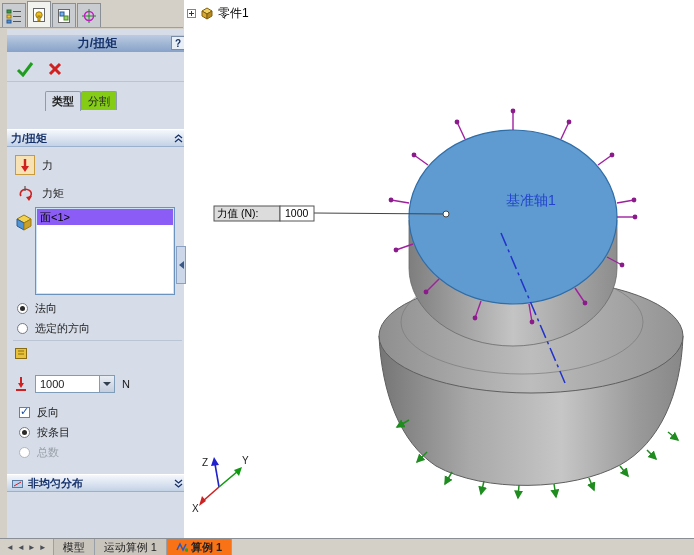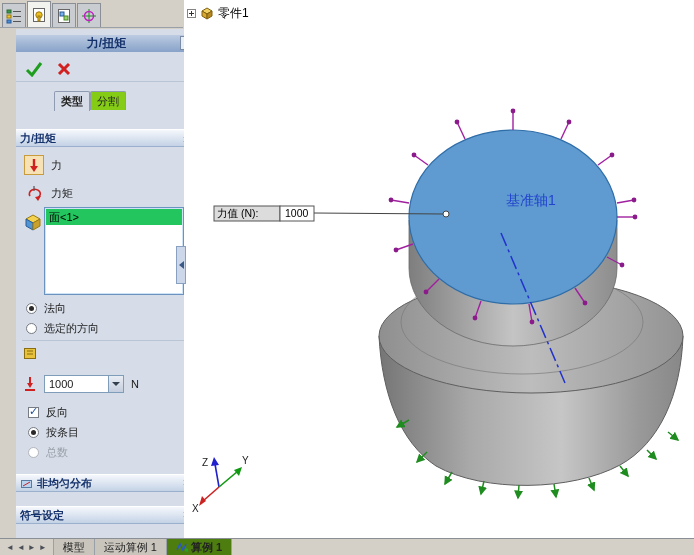--- a/index.html
+++ b/index.html
@@ -6,38 +6,38 @@
   html,body { width:694px; height:555px; }
   body { font-family: "Liberation Sans", "DejaVu Sans", sans-serif; }
   .app { position:relative; width:694px; height:555px; background:#d4d0c8; overflow:hidden; }
 
   
   .toptabs { position:absolute; left:0; top:0; width:183px; height:28px; background:#d4d0c8; border-bottom:1px solid #9aa0a8; display:flex; align-items:flex-end; padding-left:2px; gap:1px; }
   .toptab { width:24px; height:24px; border:1px solid #8a8f96; border-bottom:none; background:#c9cdd2; display:flex; align-items:center; justify-content:center; }
   .toptab.active { background:#f2f2ee; height:26px; }
 
   
-  .panel { position:absolute; left:16px; top:29px; width:183px; height:509px; background:#d6dde8; border-right:1px solid #7f8896; }
+  .panel { position:absolute; left:7px; top:29px; width:183px; height:509px; background:#d6dde8; border-right:1px solid #7f8896; }
   .pm-title { position:absolute; left:0; top:6px; right:1px; height:17px; background:linear-gradient(#bccbe2,#87a2c8); display:flex; align-items:center; justify-content:center; font-size:12px; font-weight:bold; color:#14316b; }
   .pm-help { position:absolute; right:3px; top:1px; width:14px; height:14px; background:#e8eef6; border:1px solid #7a8ba6; font-size:10px; font-weight:bold; color:#14316b; display:flex; align-items:center; justify-content:center; cursor:pointer; }
   .pm-actions { position:absolute; left:0; top:27px; right:1px; height:26px; display:flex; align-items:center; gap:10px; padding-left:8px; border-bottom:1px solid #b9c4d4; }
   .pm-actions .abtn { width:20px; height:20px; display:flex; align-items:center; justify-content:center; cursor:pointer; }
   .pm-tabs { position:absolute; left:2px; top:62px; height:19px; display:flex;padding-left:36px; }
   .pm-tab { min-width:36px; padding:0 6px; height:19px; display:flex; align-items:center; justify-content:center; font-size:11px; background:#84cc16; border:1px solid #8e9bb0; border-bottom:none; border-radius:2px 2px 0 0; color:#222; cursor:pointer; }
   .pm-tab.active { background:#d6dde8; font-weight:bold; height:20px; }
   .pm-body { position:absolute; left:0; top:100px; right:1px; height:409px; }
 
   .grp-hdr { position:absolute; left:0; right:0; height:18px; background:linear-gradient(#f5f8fc,#c4d2e6); border-top:1px solid #ffffff; border-bottom:1px solid #9ab0cc; display:flex; align-items:center; font-size:11px; font-weight:bold; color:#14316b; padding:0 4px; cursor:pointer; }
   .grp-hdr .spacer { flex:1; }
   .row { position:absolute; display:flex; align-items:center; font-size:11px; color:#1a1a1a; }
   .iconbox { width:20px; height:20px; display:flex; align-items:center; justify-content:center; border:1px solid transparent; }
   .iconbox.pressed { border:1px solid #c89b3c; background:#f6e2b4; }
   .listwrap { position:absolute; left:28px; top:78px; width:140px; height:88px; background:#cfe3f6; border:1px solid #6a93c0; padding:1px; }
   .listbox { width:100%; height:100%; background:#ffffff; overflow:hidden; }
-  .listrow { height:16px; font-size:11px; line-height:16px; padding:0 3px; background:#22c55e; color:#000; cursor:default; }
+  .listrow { height:16px; font-size:11px; line-height:16px; padding:0 3px; background:#8b5cf6; color:#000; cursor:default; }
   .radio { width:11px; height:11px; border:1px solid #767b84; border-radius:50%; background:#fff; display:inline-block; position:relative; flex:none; }
   .radio.on::after { content:""; position:absolute; left:2px; top:2px; width:5px; height:5px; border-radius:50%; background:#2a2a2a; }
   .radio.dis { border-color:#b2b6bc; }
   .check { width:11px; height:11px; border:1px solid #767b84; background:#fff; display:inline-block; position:relative; flex:none; }
   .check.on::after { content:"\2713"; position:absolute; left:0px; top:-3px; font-size:11px; font-weight:bold; color:#1c4ea0; }
   .lab { margin-left:7px; }
   .lab.dis { color:#9aa0a8; }
   .divline { position:absolute; left:6px; right:6px; height:1px; background:#b9c4d4; }
   .select { height:18px; background:#fff; border:1px solid #7f9db9; display:flex; align-items:center; font-size:11px; padding-left:4px; position:relative; cursor:pointer; }
   .select .arrowbtn { position:absolute; right:0; top:0; bottom:0; width:15px; background:linear-gradient(#e9edf4,#c5cede); border-left:1px solid #7f9db9; display:flex; align-items:center; justify-content:center; }
@@ -52,21 +52,21 @@
   .tree { position:absolute; left:3px; top:5px; display:flex; align-items:center; gap:4px; font-size:12px; color:#000; }
   .expander { width:9px; height:9px; border:1px solid #848484; background:#fff; position:relative; flex:none; }
   .expander::before { content:""; position:absolute; left:1px; top:3px; width:5px; height:1px; background:#333; }
   .expander::after { content:""; position:absolute; left:3px; top:1px; width:1px; height:5px; background:#333; }
 
   
   .statusbar { position:absolute; left:0; bottom:0; width:694px; height:17px; background:#d4d0c8; border-top:1px solid #8a8f96; display:flex; align-items:stretch; font-size:11px; }
   .sb-nav { display:flex; align-items:center; gap:3px; padding:0 6px; border-right:1px solid #9aa0a8; color:#4a4f57; font-size:8px; }
   .sb-nav span { cursor:pointer; }
   .sb-tab { display:flex; align-items:center; gap:3px; padding:7px 9px; border-right:1px solid #9aa0a8; background:#c9c5bd; color:#222; cursor:pointer; white-space:nowrap; }
-  .sb-tab.active { background:#4d7c0f; font-weight:bold; }
+  .sb-tab.active { background:#f97316; font-weight:bold; }
   .sb-fill { flex:1; }
 </style>
 </head>
 <body>
 
 <div class="app">
 
   <div class="toptabs">
     <div class="toptab">
       <svg width="16" height="16">
@@ -231,27 +231,20 @@
           <rect x="1.5" y="3.5" width="10" height="7" fill="#b8d4f0" stroke="#5a7aa0"></rect>
           <line x1="3" y1="9" x2="10" y2="5" stroke="#d02020"></line>
         </svg>
         <span>非均匀分布</span>
         <span class="spacer"></span>
         <svg width="11" height="11">
           <path d="M2,2 L5.5,5 L9,2 M2,6 L5.5,9 L9,6" fill="none" stroke="#14316b" stroke-width="1.3"></path>
         </svg>
       </div>
 
-      <div class="grp-hdr" style="top:377px;">
-        <span>符号设定</span>
-        <span class="spacer"></span>
-        <svg width="11" height="11">
-          <path d="M2,2 L5.5,5 L9,2 M2,6 L5.5,9 L9,6" fill="none" stroke="#14316b" stroke-width="1.3"></path>
-        </svg>
-      </div>
 
     </div>
   </div>
 
   <div class="grip">
     <span class="tri-left"></span>
   </div>
 
   <div class="viewport">
     <svg width="510" height="538">

